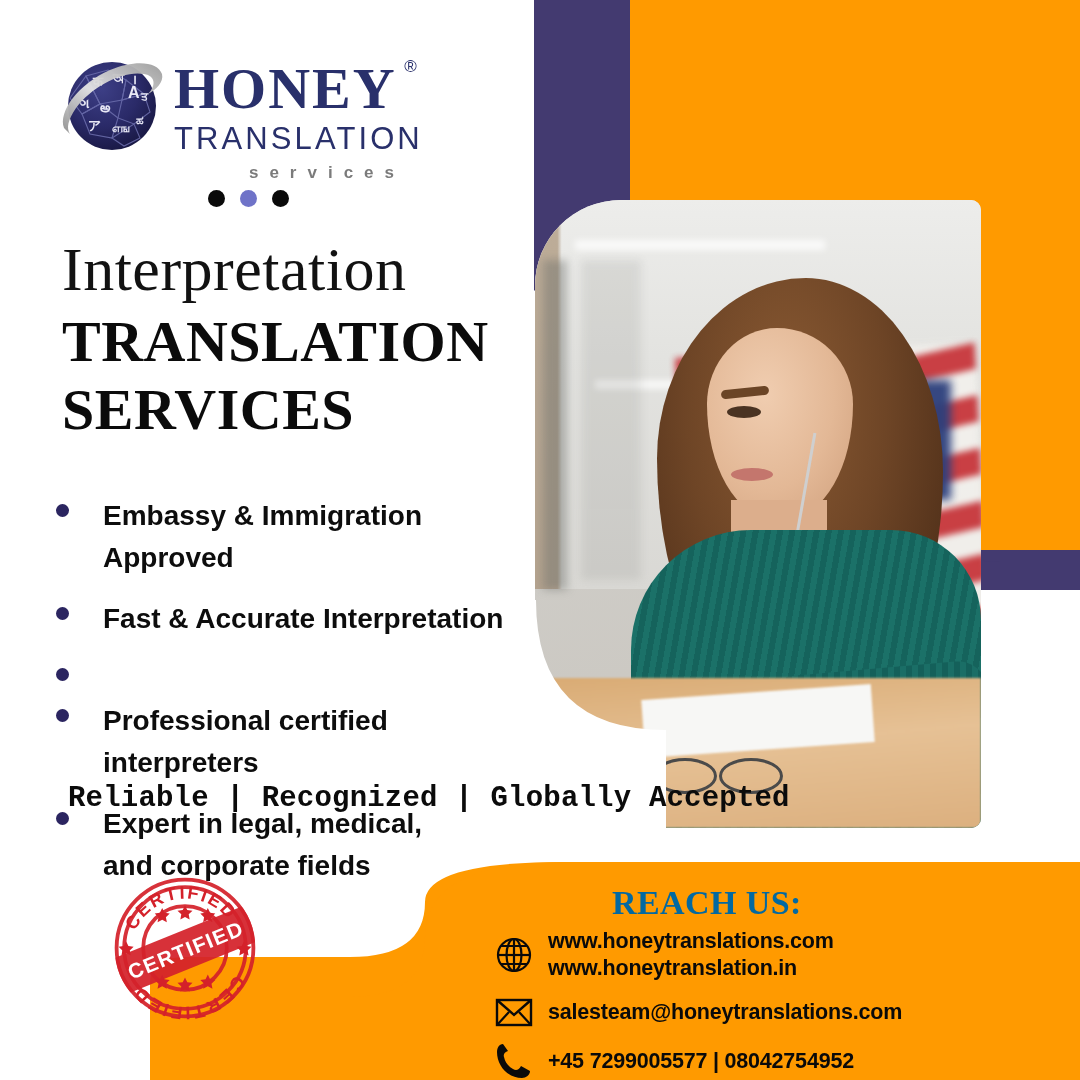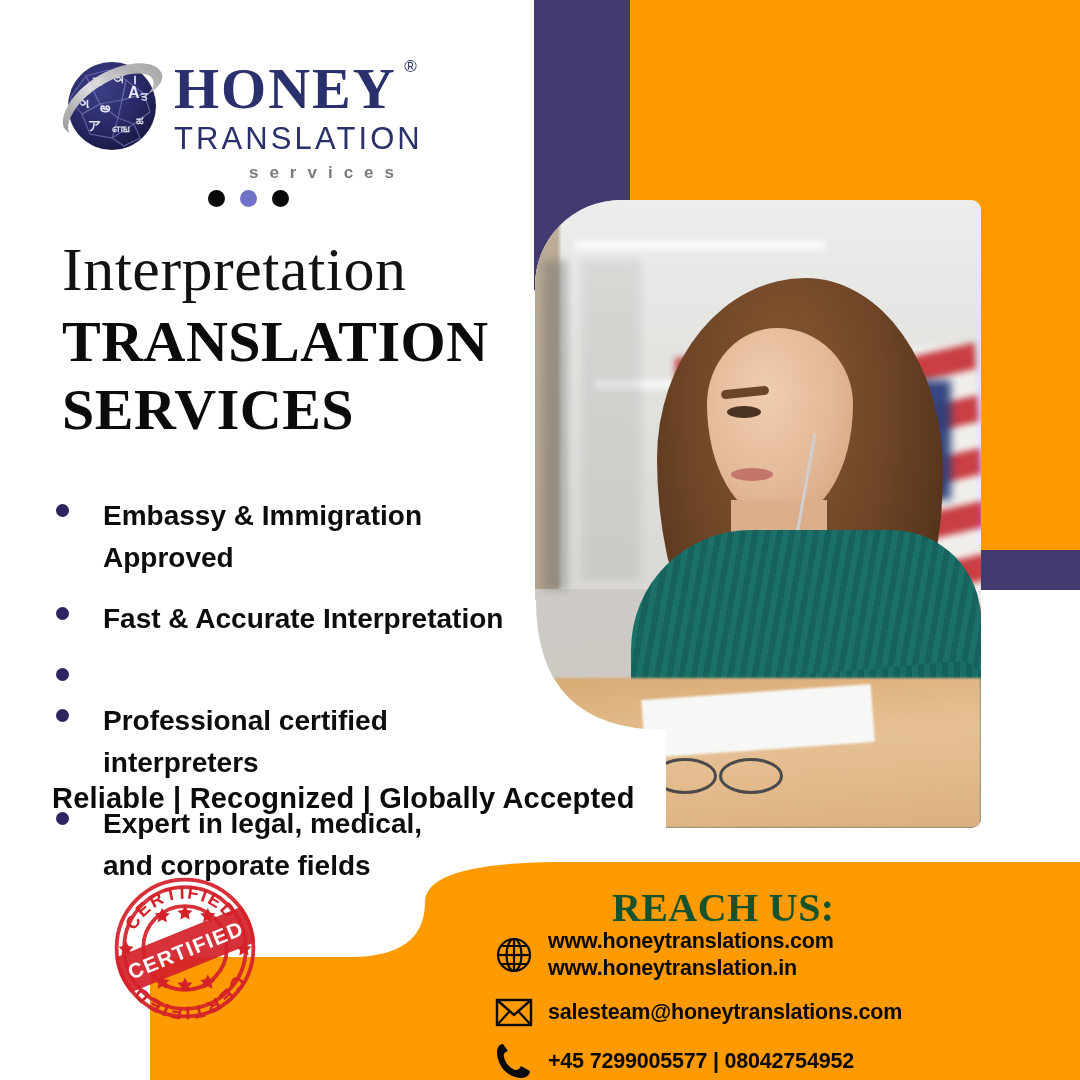--- a/index.html
+++ b/index.html
@@ -94,30 +94,30 @@
     line-height:1.17;letter-spacing:.5px;}
 
   
   #bullets{position:absolute;left:56px;top:495px;width:480px;}
   .bullet-row{display:flex;align-items:flex-start;margin-bottom:19px;}
   .bullet-dot{width:13px;height:13px;border-radius:50%;background:#2B2560;
     margin-top:9px;margin-right:34px;flex:0 0 auto;}
   .bullet-text{font-family:"Liberation Sans",sans-serif;font-weight:700;font-size:28px;
     color:#0d0d0d;line-height:1.5;}
 
-  #tagline{position:absolute;left:52px;top:782px;
-    font-family:Liberation Sans, sans-serif;font-weight:700;font-size:29px;color:#0b0b0b;
+  #tagline{position:absolute;left:68px;top:782px;
+    font-family:Liberation Mono, monospace;font-weight:700;font-size:29px;color:#0b0b0b;
     letter-spacing:.2px;}
 
   
   #stamp{position:absolute;left:104px;top:872px;width:162px;height:152px;}
 
   
   #reach-title{position:absolute;left:612px;top:884px;
-    font-family:"Liberation Serif",serif;font-weight:700;font-size:40px;color:#14532d;
+    font-family:"Liberation Serif",serif;font-weight:700;font-size:34px;color:#0369a1;
     letter-spacing:.4px;}
   #contact-list{position:absolute;left:492px;top:928px;width:580px;}
   .contact-row{display:flex;align-items:center;margin-bottom:14px;}
   .contact-icon{width:44px;flex:0 0 auto;display:flex;align-items:center;justify-content:center;}
   .contact-text{font-family:"Liberation Sans",sans-serif;font-weight:700;font-size:21.5px;
     color:#0a0a0a;line-height:1.26;margin-left:12px;letter-spacing:-.2px;}
 </style>
 </head>
 <body>
 

